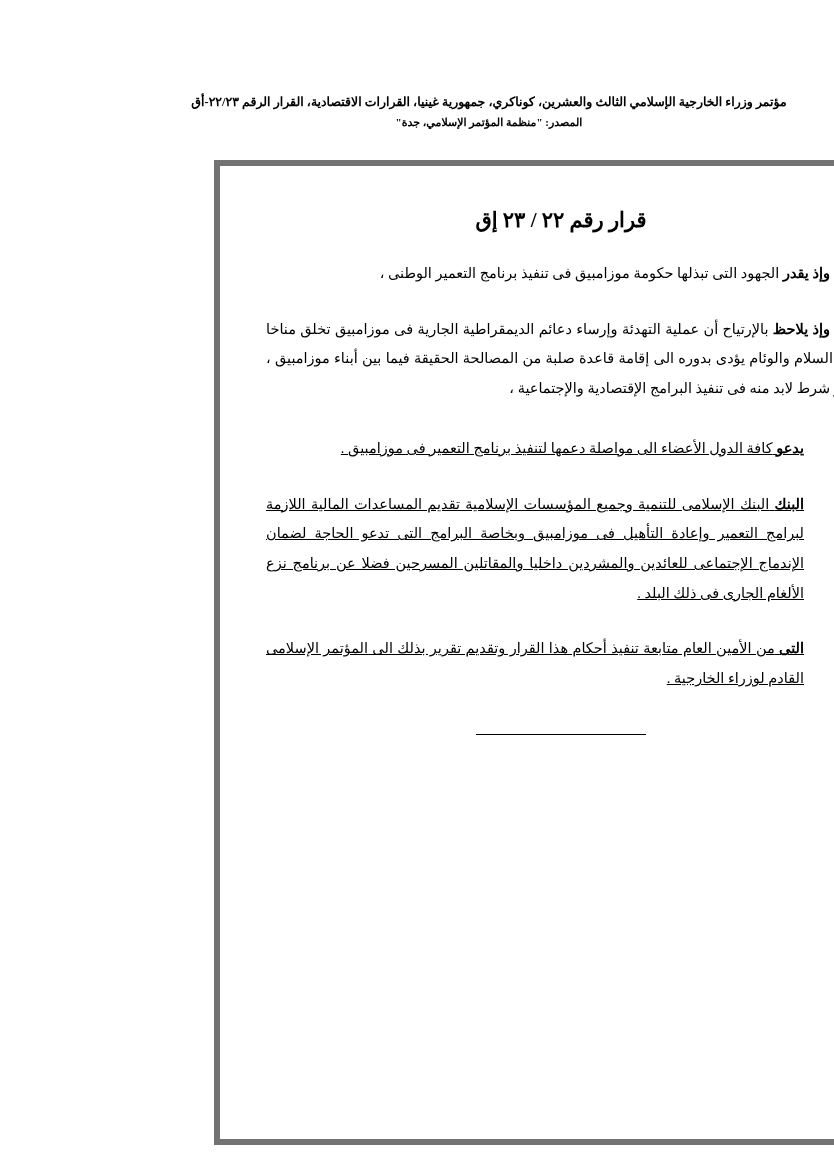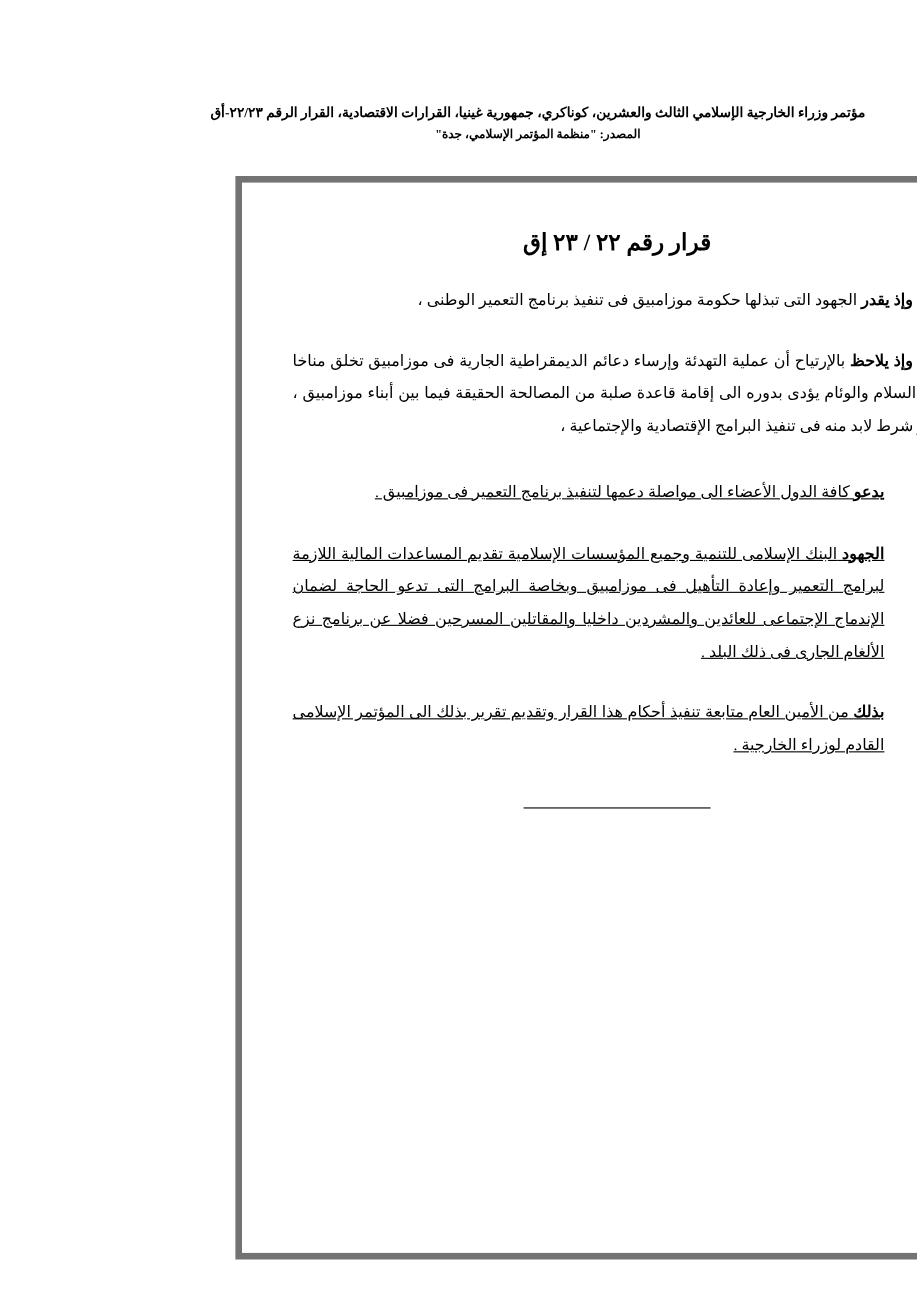--- a/index.html
+++ b/index.html
@@ -170,29 +170,29 @@
         </div>
 
         <div class="clause">
           <div class="clause-num">
             <div>٢-</div>
             <div style="height:2.05em"></div>
             <div style="height:2.05em"></div>
             <div>لها</div>
           </div>
           <div class="clause-body">
-            <span class="lead">الجهود</span>
+            <span class="lead">البنك</span>
             <span>البنك الإسلامى للتنمية وجميع المؤسسات الإسلامية تقديم المساعدات المالية اللازمة لبرامج التعمير وإعادة التأهيل فى موزامبيق وبخاصة البرامج التى تدعو الحاجة لضمان الإندماج الإجتماعى للعائدين والمشردين داخليا والمقاتلين المسرحين فضلا عن برنامج نزع الألغام الجارى فى ذلك البلد .</span>
           </div>
         </div>
 
         <div class="clause">
           <div class="clause-num">٣-</div>
           <div class="clause-body">
-            <span class="lead">بذلك</span>
+            <span class="lead">التى</span>
             <span>من الأمين العام متابعة تنفيذ أحكام هذا القرار وتقديم تقرير بذلك الى المؤتمر الإسلامى القادم لوزراء الخارجية .</span>
           </div>
         </div>
 
       </div>
 
       <div class="end-rule"></div>
 
     </div>
   </div>

